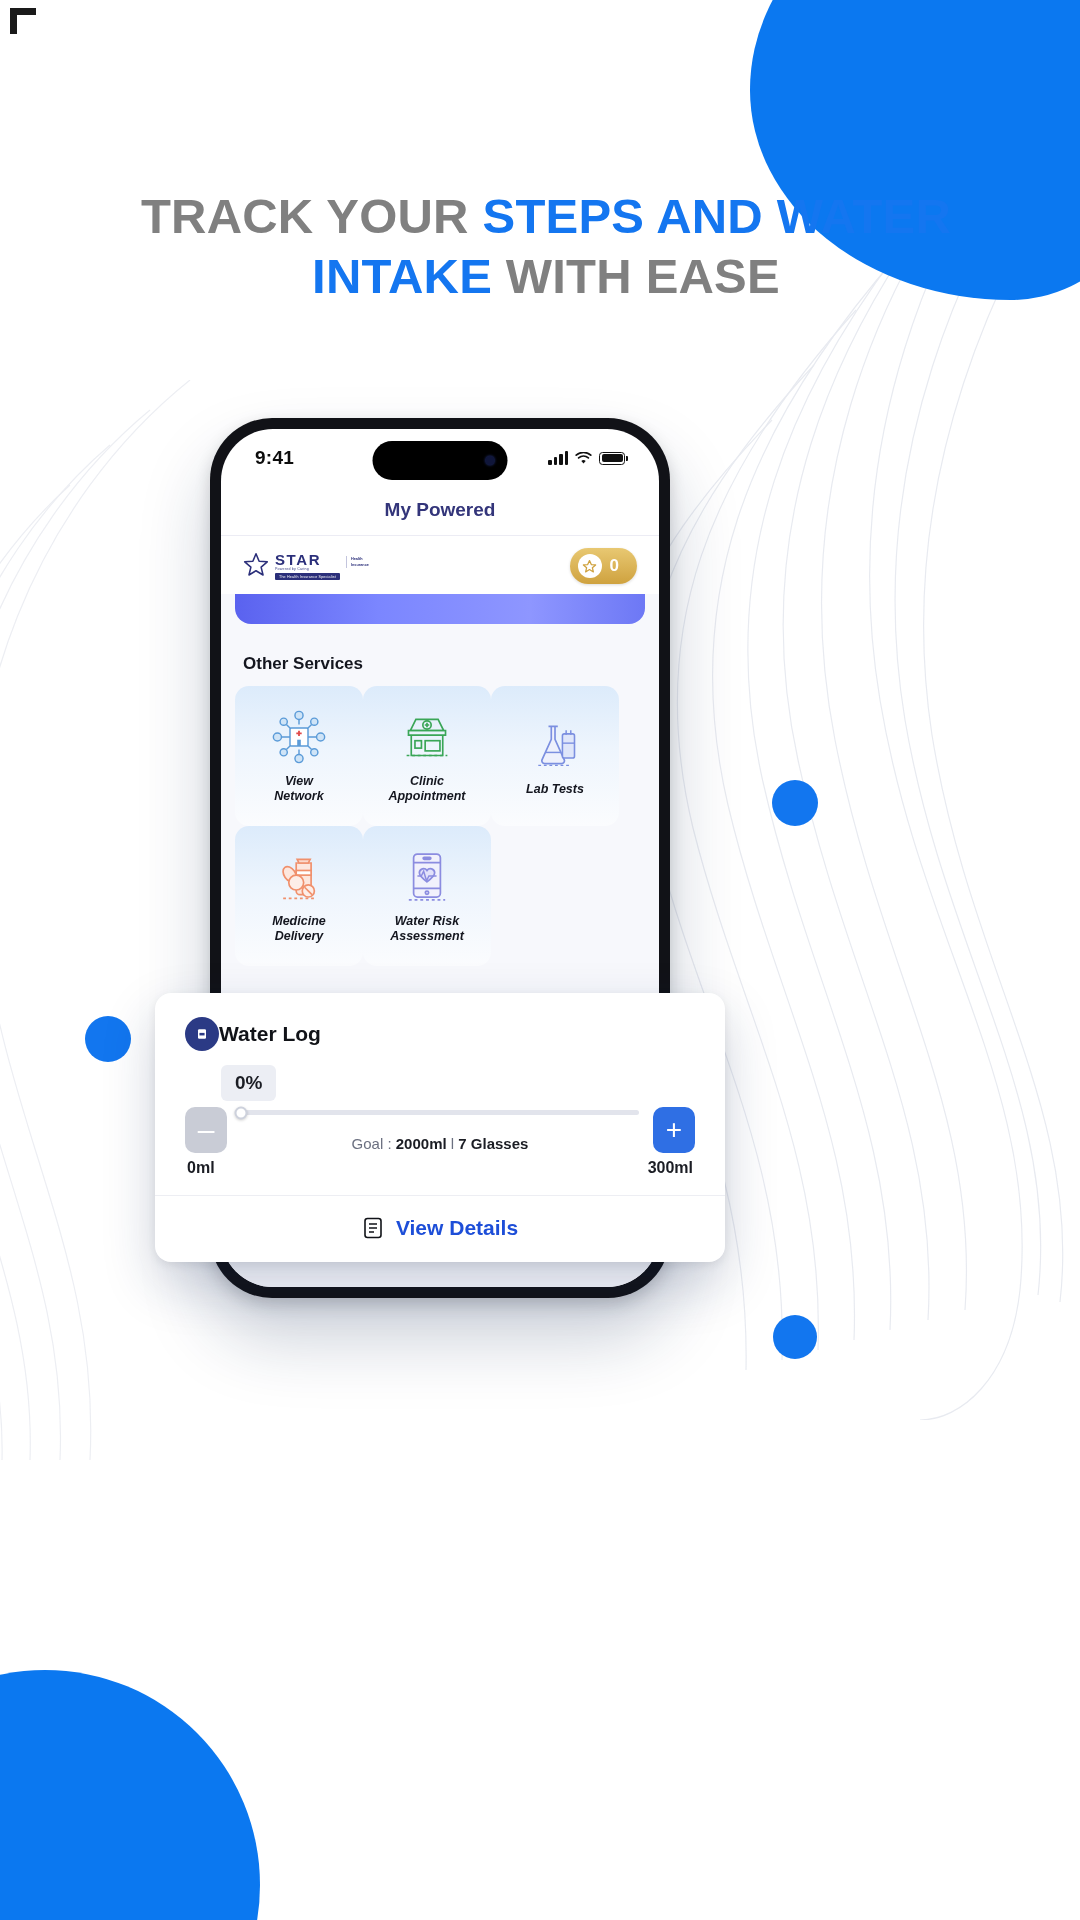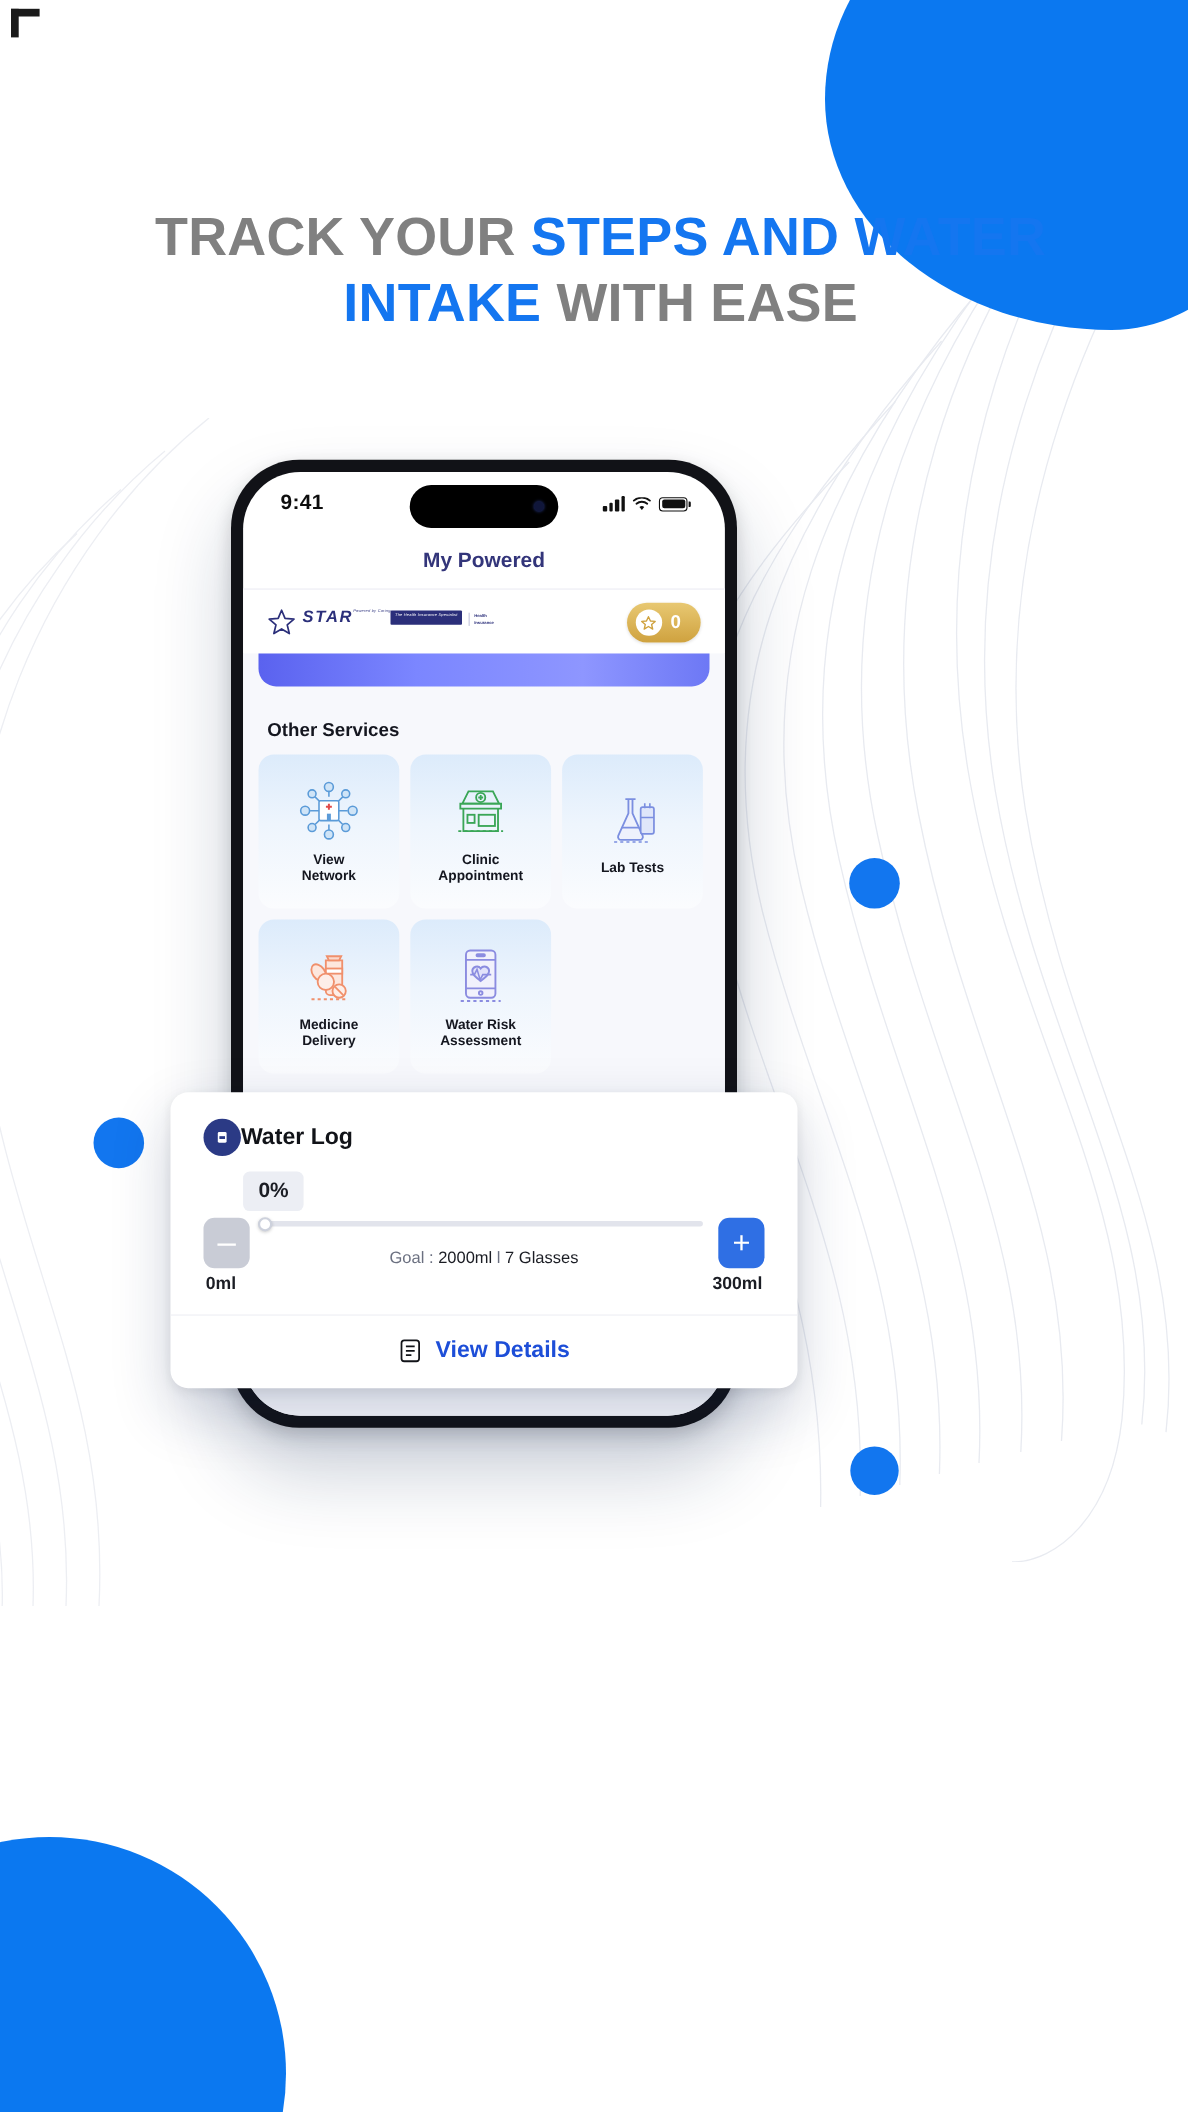--- a/index.html
+++ b/index.html
@@ -92,21 +92,21 @@
     color:#33357a; padding:12px 0 14px;
   }
   .brandbar {
     border-top:1px solid #ececf4;
     padding:12px 22px 10px;
     display:flex; align-items:center; justify-content:space-between;
     background:#fff;
   }
   .logo-wrap { display:flex; align-items:flex-start; gap:6px; }
   .logo-star { width:26px; height:26px; flex:none; }
-  .logo-txt { display:flex; flex-direction:row;font-style:italic; }
+  .logo-txt { display:flex; flex-direction:column; }
   .logo-main { font-size:15px; font-weight:800; color:#2b2f7a; letter-spacing:1.6px; line-height:15px; }
   .logo-sub { font-size:3.6px; color:#3a3f86; letter-spacing:.2px; }
   .logo-ribbon {
     margin-top:2px; background:#2b2f7a; color:#fff;
     font-size:3.6px; padding:1.5px 4px; border-radius:1px; letter-spacing:.2px;
   }
   .logo-side { font-size:3.8px; color:#2b2f7a; border-left:1px solid #c3c5dd; padding-left:4px; line-height:6px; margin-top:4px; font-weight:700;}
   .points {
     display:flex; align-items:center; gap:8px;
     background:linear-gradient(180deg,#e8c872,#cfa23f);
@@ -118,21 +118,21 @@
   .points-val { font-size:17px; font-weight:700; color:#fff; }
 
   .scroll-body { background:#f7f8fc; height:100%; position:relative; }
   .promo-strip {
     height:30px; margin:0 14px;
     border-radius:0 0 16px 16px;
     background:linear-gradient(90deg,#5a62ef,#7b86ff 35%,#8e96ff 72%,#6d78f5);
   }
   .sec-title { font-size:17px; font-weight:700; color:#14161f; padding:30px 22px 12px; }
 
-  .tiles { display:flex; flex-wrap:wrap; gap:10px; padding:0 14px; }
+  .tiles { display:flex; flex-wrap:wrap; padding:0 14px;font-style:italic; }
   .tile {
     width:128px; height:140px; border-radius:14px;
     background:linear-gradient(180deg,#dcebfb 0%,#eef5fd 45%,#fbfcfe 100%);
     display:flex; flex-direction:column; align-items:center; justify-content:center;
     gap:8px; position:relative;
   }
   .tile-icon { height:58px; display:flex; align-items:center; justify-content:center; }
   .tile-label {
     font-size:12.5px; font-weight:700; color:#14161f;
     text-align:center; line-height:15px; white-space:pre-line;
@@ -167,21 +167,21 @@
   .btn-minus { background:#c9ccd6; }
   .btn-plus  { background:#2f6fe4; font-size:28px; }
   .track-wrap { flex:1; position:relative; padding-top:2px; }
   .track { height:5px; background:#e2e4ec; border-radius:4px; position:relative; }
   .knob {
     position:absolute; left:0; top:50%; transform:translate(-50%,-50%);
     width:13px; height:13px; border-radius:50%; background:#fff;
     border:2px solid #cdd1dc; box-shadow:0 1px 3px rgba(0,0,0,.18);
   }
   .goal-text { text-align:center; font-size:15px; color:#6b7080; margin-top:20px; }
-  .goal-text b { color:#1b1d24; font-weight:400; }
+  .goal-text b { color:#1b1d24; font-weight:700; }
   .ends { display:flex; justify-content:space-between; padding:0 2px; margin-top:6px; }
   .end-lbl { font-size:16px; font-weight:700; color:#1b1d24; }
   .wc-foot {
     border-top:1px solid #edeef3; padding:20px 0 22px;
     display:flex; align-items:center; justify-content:center; gap:12px;
   }
   .wc-foot-label { font-size:21px; font-weight:700; color:#1d4ed8; }
 </style>
 </head>
 <body>

